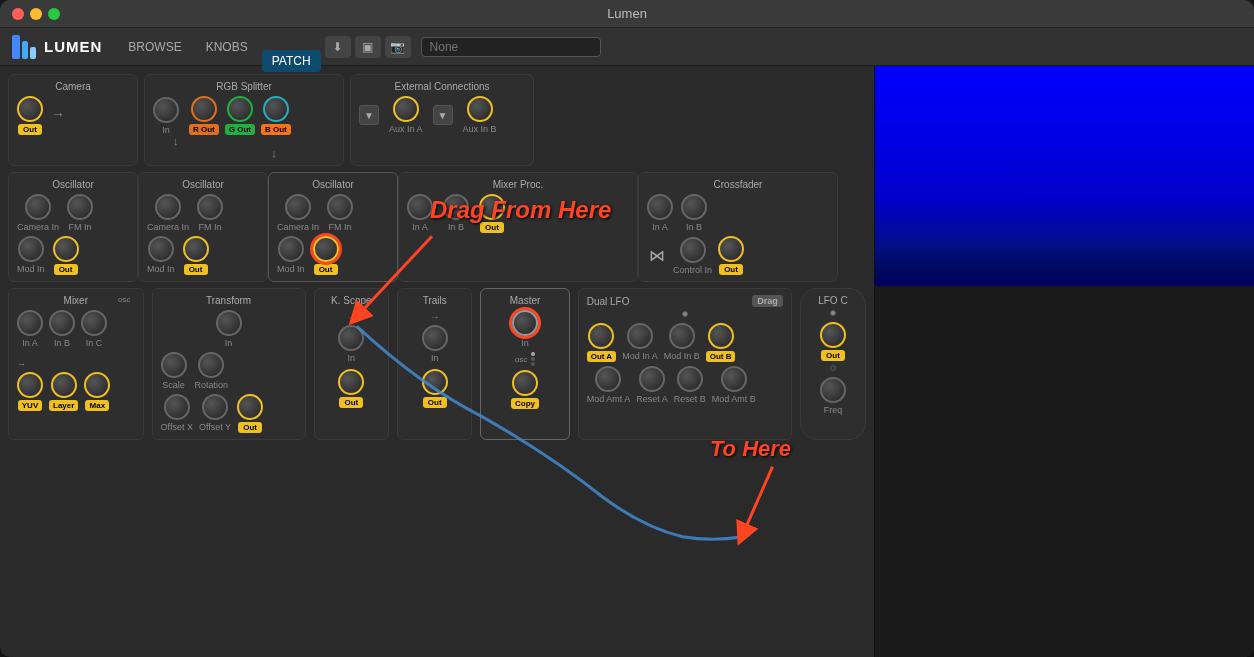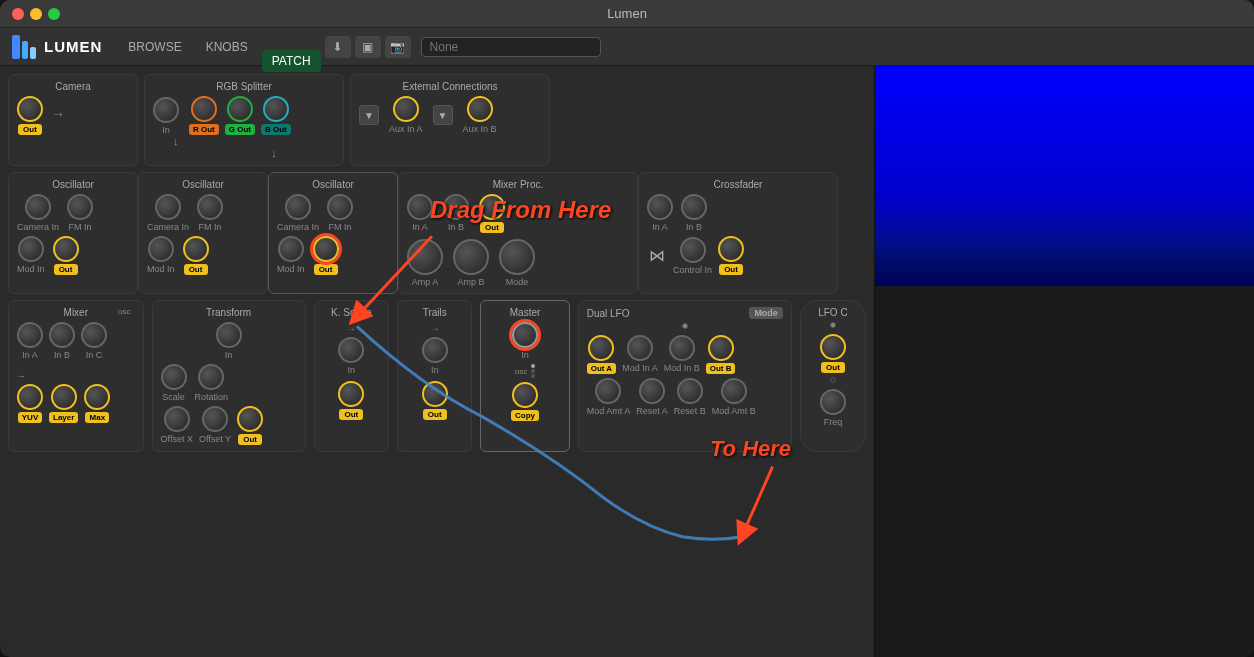--- a/index.html
+++ b/index.html
@@ -78,21 +78,21 @@
       background: transparent;
       border: none;
       color: #aaa;
       font-size: 12px;
       padding: 4px 10px;
       border-radius: 4px;
       cursor: pointer;
       font-weight: 500;
     }
     .nav-btn.active {
-      background: #14532d;
+      background: #0c4a6e;
       color: #fff;
       margin-top: 28px;
     }
     .icon-btn {
       background: #444;
       border: none;
       color: #aaa;
       width: 26px;
       height: 22px;
       border-radius: 4px;
@@ -381,30 +381,30 @@
                 <div class="knob-group">
                   <div class="knob orange-ring"></div>
                   <div class="knob-badge" style="background:#e07020;color:#000;">R Out</div>
                 </div>
                 <div class="knob-group">
                   <div class="knob green-ring"></div>
                   <div class="knob-badge" style="background:#20b040;color:#000;">G Out</div>
                 </div>
                 <div class="knob-group">
                   <div class="knob cyan-ring"></div>
-                  <div class="knob-badge" style="background:#0f766e;color:#000;text-align:right;">B Out</div>
+                  <div class="knob-badge" style="background:#f97316;color:#000;text-align:right;">B Out</div>
                 </div>
               </div>
             </div>
           </div>
           <div class="arrow-down" style="text-align:left; margin-left:20px; color:#888; font-size:11px;">↓</div>
           <div class="arrow-down" style="text-align:center; margin-left:60px; color:#888; font-size:11px;">↓</div>
         </div>
 
-        <div class="module" style="width:200px;">
+        <div class="module" style="width:184px;">
           <div class="module-title">External Connections</div>
           <div style="display:flex; gap:10px; align-items:center;">
             <div class="dropdown-arrow">▼</div>
             <div class="knob-group">
               <div class="knob yellow-ring"></div>
               <div class="knob-label">Aux In A</div>
             </div>
             <div class="dropdown-arrow">▼</div>
             <div class="knob-group">
               <div class="knob yellow-ring"></div>
@@ -495,34 +495,20 @@
               <div class="knob"></div>
               <div class="knob-label">In A</div>
             </div>
             <div class="knob-group">
               <div class="knob"></div>
               <div class="knob-label">In B</div>
             </div>
             <div class="knob-group">
               <div class="knob yellow-ring"></div>
               <div class="knob-badge out">Out</div>
-            </div>
-          </div>
-          <div style="display:flex; gap:10px;">
-            <div class="knob-group">
-              <div class="knob large"></div>
-              <div class="knob-label">Amp A</div>
-            </div>
-            <div class="knob-group">
-              <div class="knob large"></div>
-              <div class="knob-label">Amp B</div>
-            </div>
-            <div class="knob-group">
-              <div class="knob large"></div>
-              <div class="knob-label">Mode</div>
             </div>
           </div>
         </div>
 
         <div class="module" style="width:200px;">
           <div class="module-title">Crossfader</div>
           <div style="display:flex; gap:8px; margin-bottom:4px;">
             <div class="knob-group">
               <div class="knob"></div>
               <div class="knob-label">In A</div>
@@ -669,21 +655,21 @@
             <div class="knob-group">
               <div class="knob yellow-ring"></div>
               <div class="knob-badge">Copy</div>
             </div>
           </div>
         </div>
 
         <div class="module" style="width:230px; position:relative;">
           <div style="display:flex; justify-content:space-between; align-items:center; margin-bottom:4px;">
             <div class="module-title" style="margin-bottom:0;">Dual LFO</div>
-            <div class="knob-badge free">Mode</div>
+            <div class="knob-badge free">Drag</div>
           </div>
           <div style="display:flex; gap:6px; margin-bottom:4px;">
             <div class="small-dot active"></div>
           </div>
           <div style="display:flex; gap:6px; margin-bottom:4px;">
             <div class="knob-group">
               <div class="knob yellow-ring"></div>
               <div class="knob-badge out">Out A</div>
             </div>
             <div class="knob-group">

